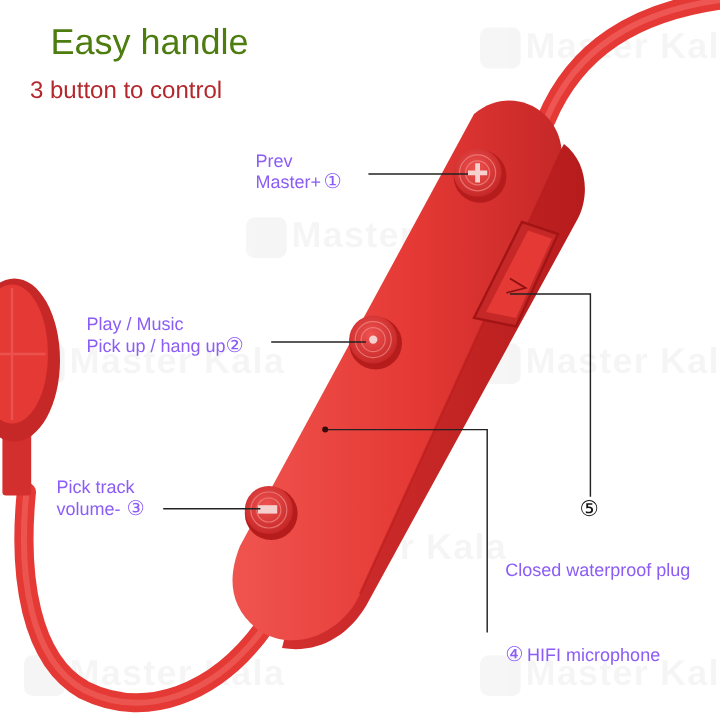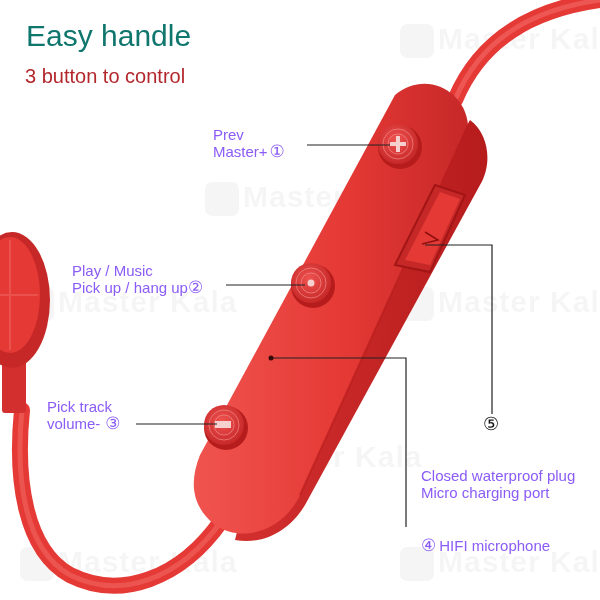--- a/index.html
+++ b/index.html
@@ -1,18 +1,18 @@
 <!DOCTYPE html>
 <html><head>
 <meta charset="utf-8">
 <style>
   html,body{margin:0;padding:0;}
   body{width:600px;height:600px;background:#ffffff;position:relative;overflow:hidden;font-family:"Liberation Sans",sans-serif;}
   .abs{position:absolute;}
-  .title{left:26px;top:18px;font-size:30px;color:#0f766e;line-height:36px;white-space:nowrap;}
+  .title{left:42px;top:18px;font-size:30px;color:#4d7c0f;line-height:36px;white-space:nowrap;}
   .subtitle{left:25px;top:58px;font-size:20px;color:#b3282d;line-height:36px;white-space:nowrap;}
   .label{font-size:15px;color:#8b5cf6;line-height:17px;white-space:nowrap;}
   .wm{font-size:30px;font-weight:bold;color:#000;opacity:0.035;white-space:nowrap;letter-spacing:1px;}
   .wm-box{display:inline-block;width:34px;height:34px;border-radius:7px;background:#000;vertical-align:middle;margin-right:4px;}
   svg.art{position:absolute;left:0;top:0;}
 </style>
 </head>
 <body>
 
 <div class="abs wm" style="left:400px;top:22px;"><span class="wm-box"></span><span>Master Kala</span></div>
@@ -117,18 +117,17 @@
 </div>
 
 <div class="abs label" style="left:47px;top:398px;">
   <div>Pick track</div>
   <div><span>volume-</span><span style="font-size:17px;margin-left:5px;">③</span></div>
 </div>
 
 <div class="abs" style="left:483px;top:413px;font-size:18px;color:#111;">⑤</div>
 <div class="abs label" style="left:421px;top:435px;margin-top:32px;">
   <div>Closed waterproof plug</div>
-  <div>Micro charging port</div>
 </div>
 
 <div class="abs label" style="left:421px;top:537px;">
   <span style="font-size:17px;margin-right:3px;">④</span><span>HIFI microphone</span>
 </div>
 
 </body></html>

